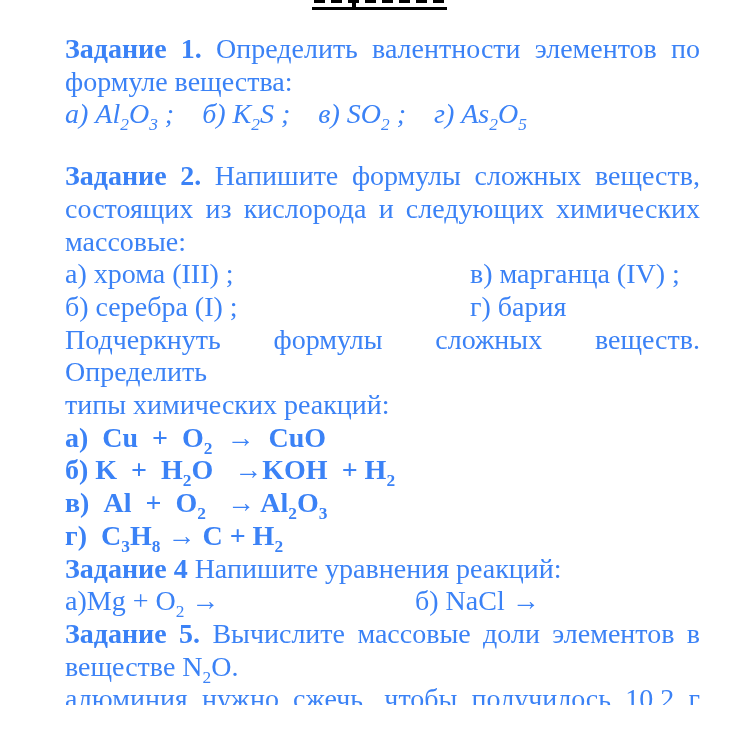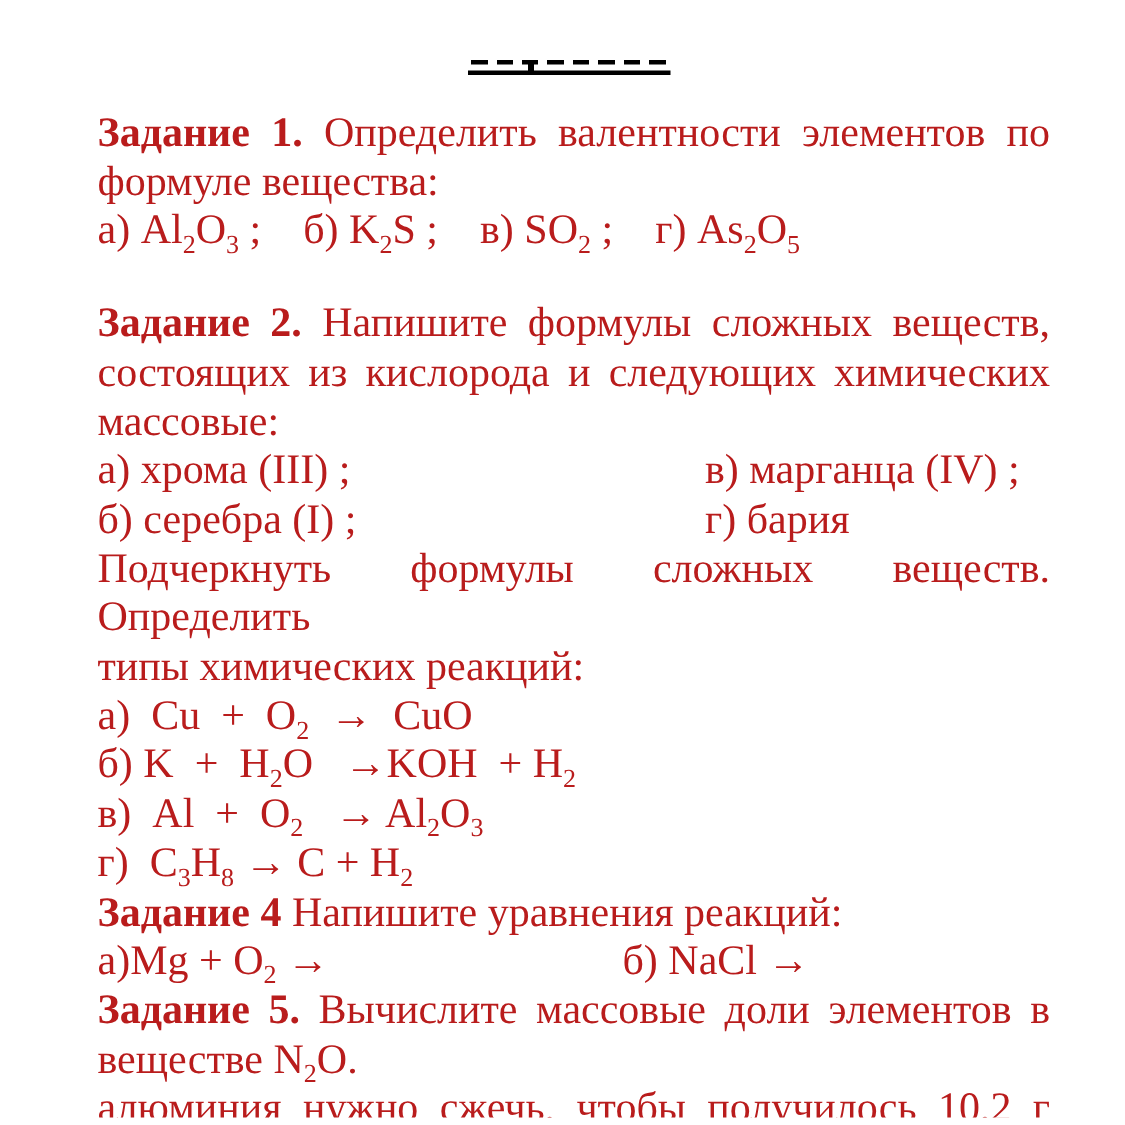--- a/index.html
+++ b/index.html
@@ -3,43 +3,42 @@
 <meta charset="utf-8">
 <style>
   html, body { margin: 0; padding: 0; }
   .page {
     position: relative;
     width: 750px;
     height: 705px;
     background: #ffffff;
     overflow: hidden;
     font-family: "Liberation Serif", "DejaVu Serif", serif;
-    color: #b91c1c;
-    margin-top: 40px;
+    color: #3b82f6;
   }
   .doc {
     position: absolute;
     left: 65px;
     top: 0;
     width: 635px;
     padding-top: 33px;
     font-size: 28px;
     line-height: 32.7px;
   }
   .line { display: block; white-space: normal; }
   
   .fill {
     text-align: justify;
     text-align-last: justify;
     -moz-text-align-last: justify;
   }
   .task-label { font-weight: bold; }
   sub { font-size: 0.62em; line-height: 0; }
-  .eq { white-space: pre-wrap; }
-  .items span { margin-right: 28px; white-space: pre-wrap; }
+  .eq { white-space: pre-wrap; font-weight: bold; }
+  .items span { margin-right: 28px; white-space: pre-wrap; font-style: italic; }
   .items span:last-child { margin-right: 0; }
   .cols { position: relative; }
   .col-left { white-space: pre-wrap; }
   .col-right { position: absolute; top: 0; white-space: pre-wrap; }
   .right-405 { left: 405px; }
   .right-350 { left: 350px; }
   .spacer { height: 29px; }
   
   .clipped-title {
     position: absolute;

